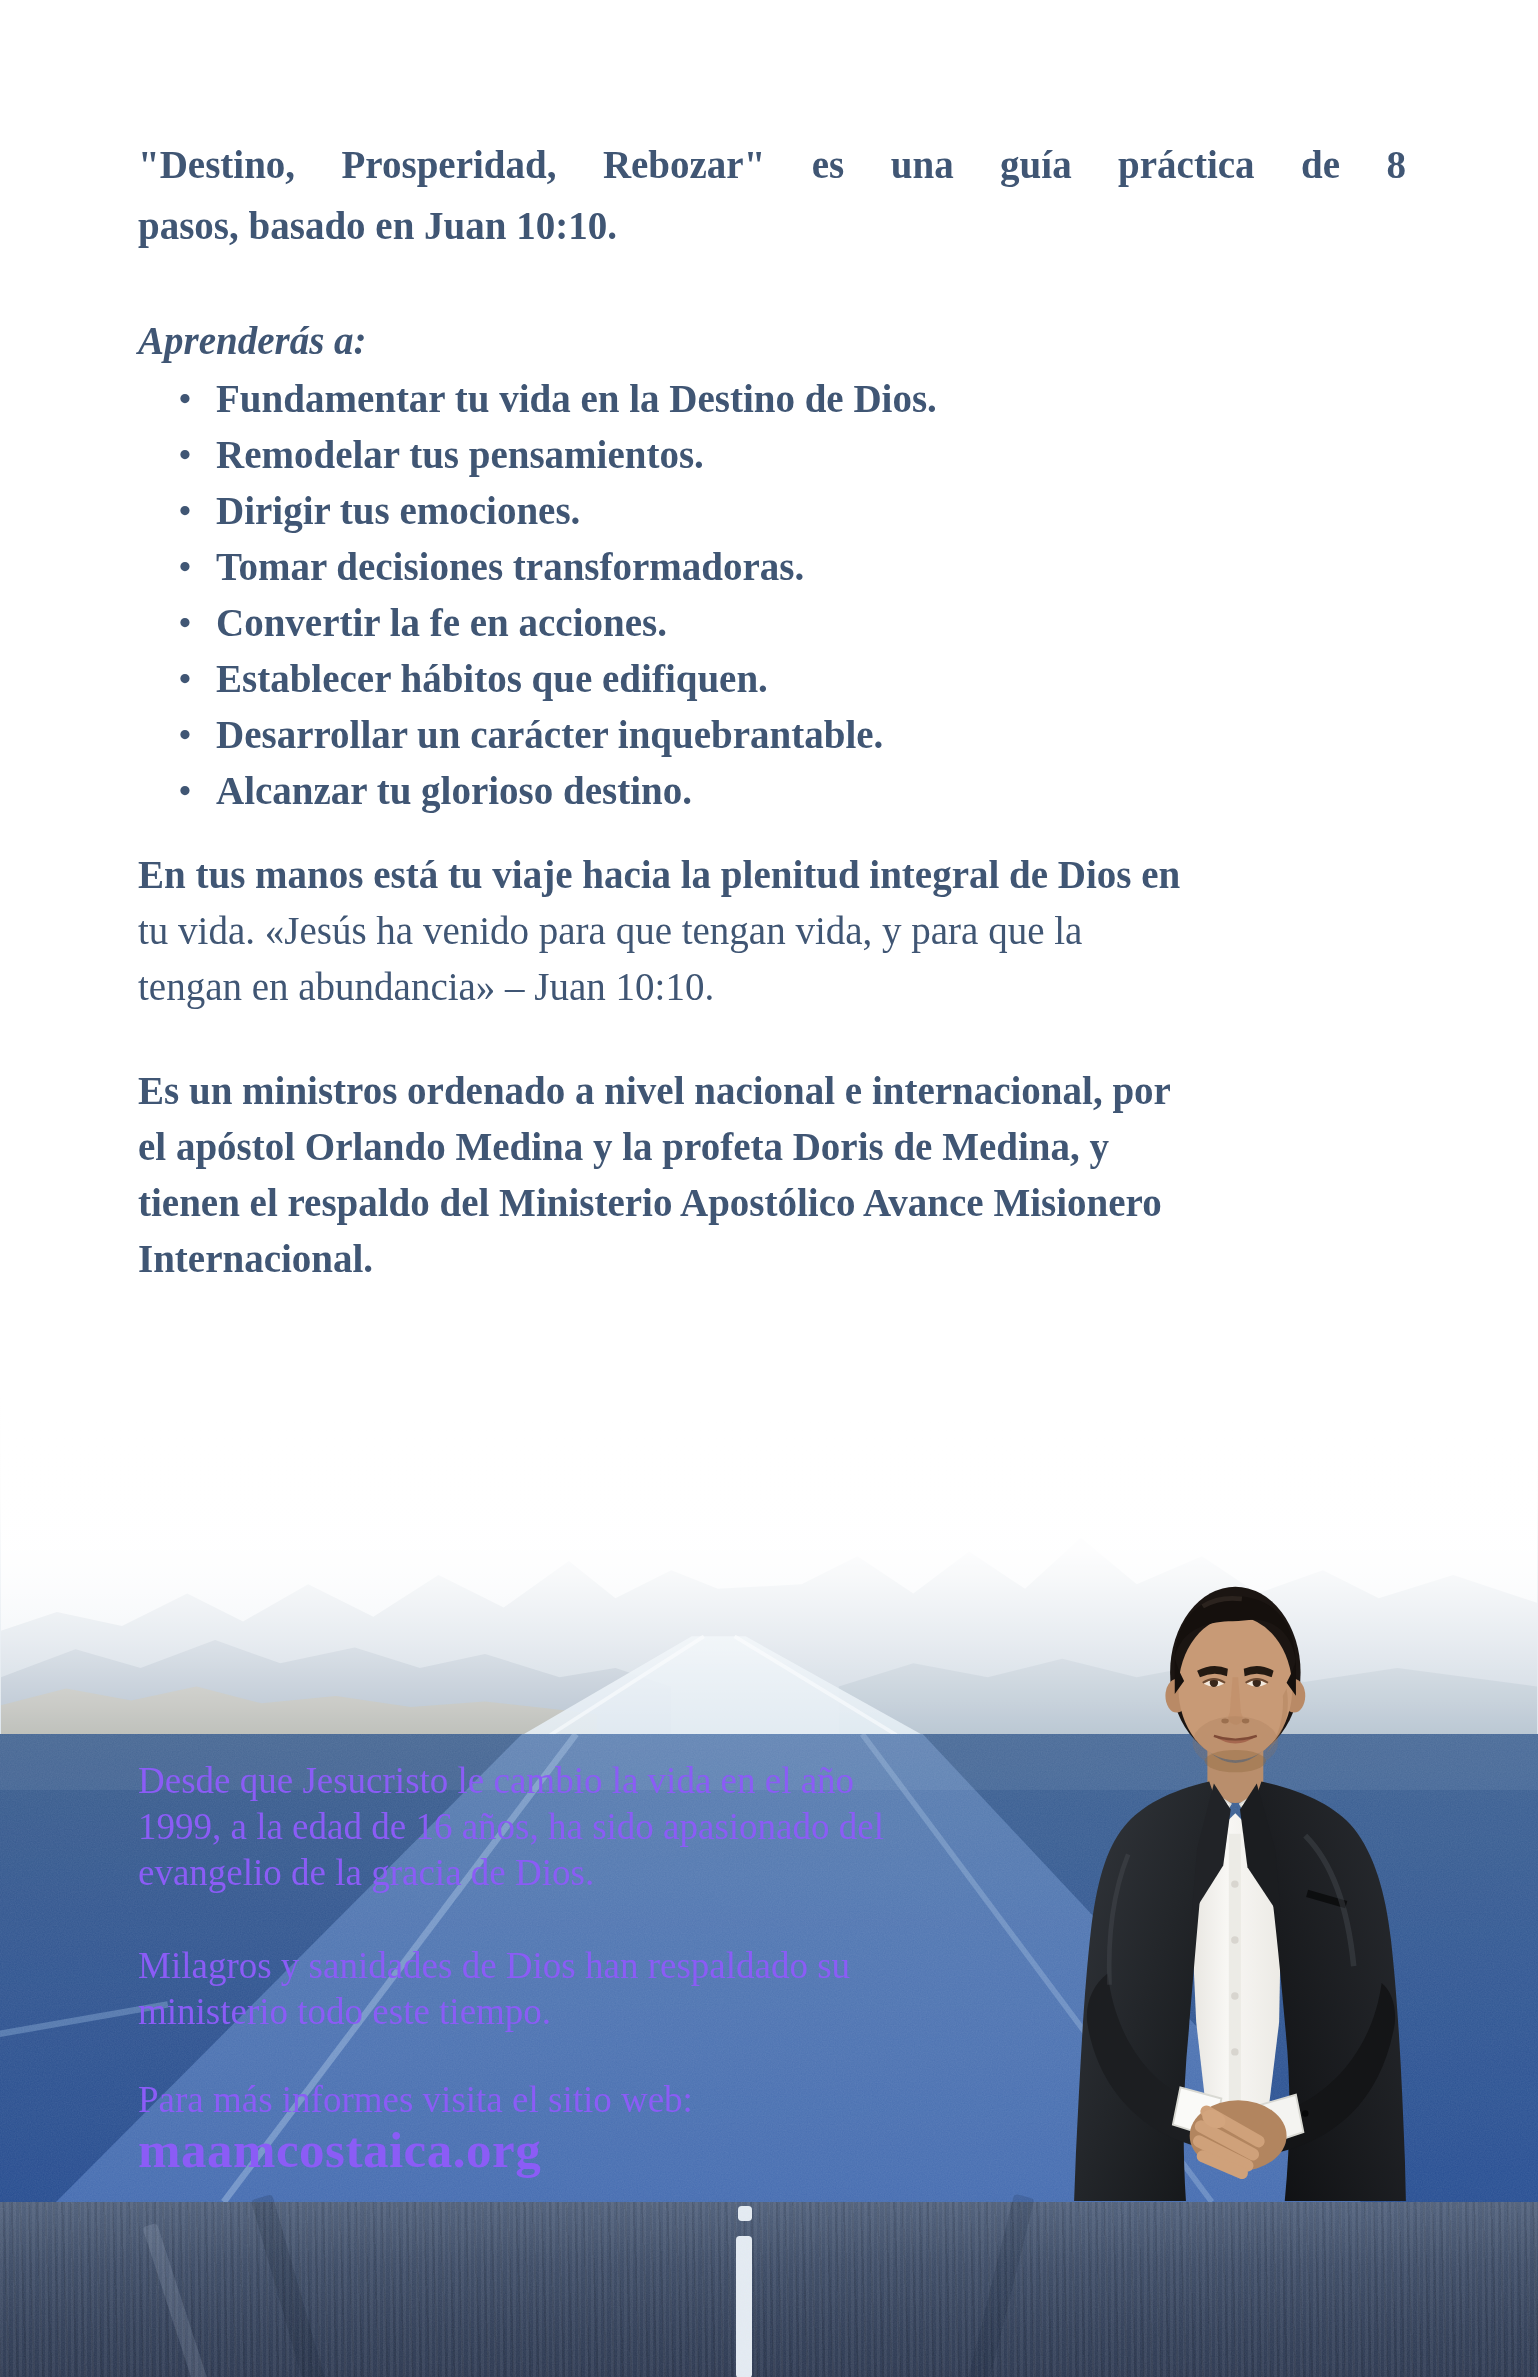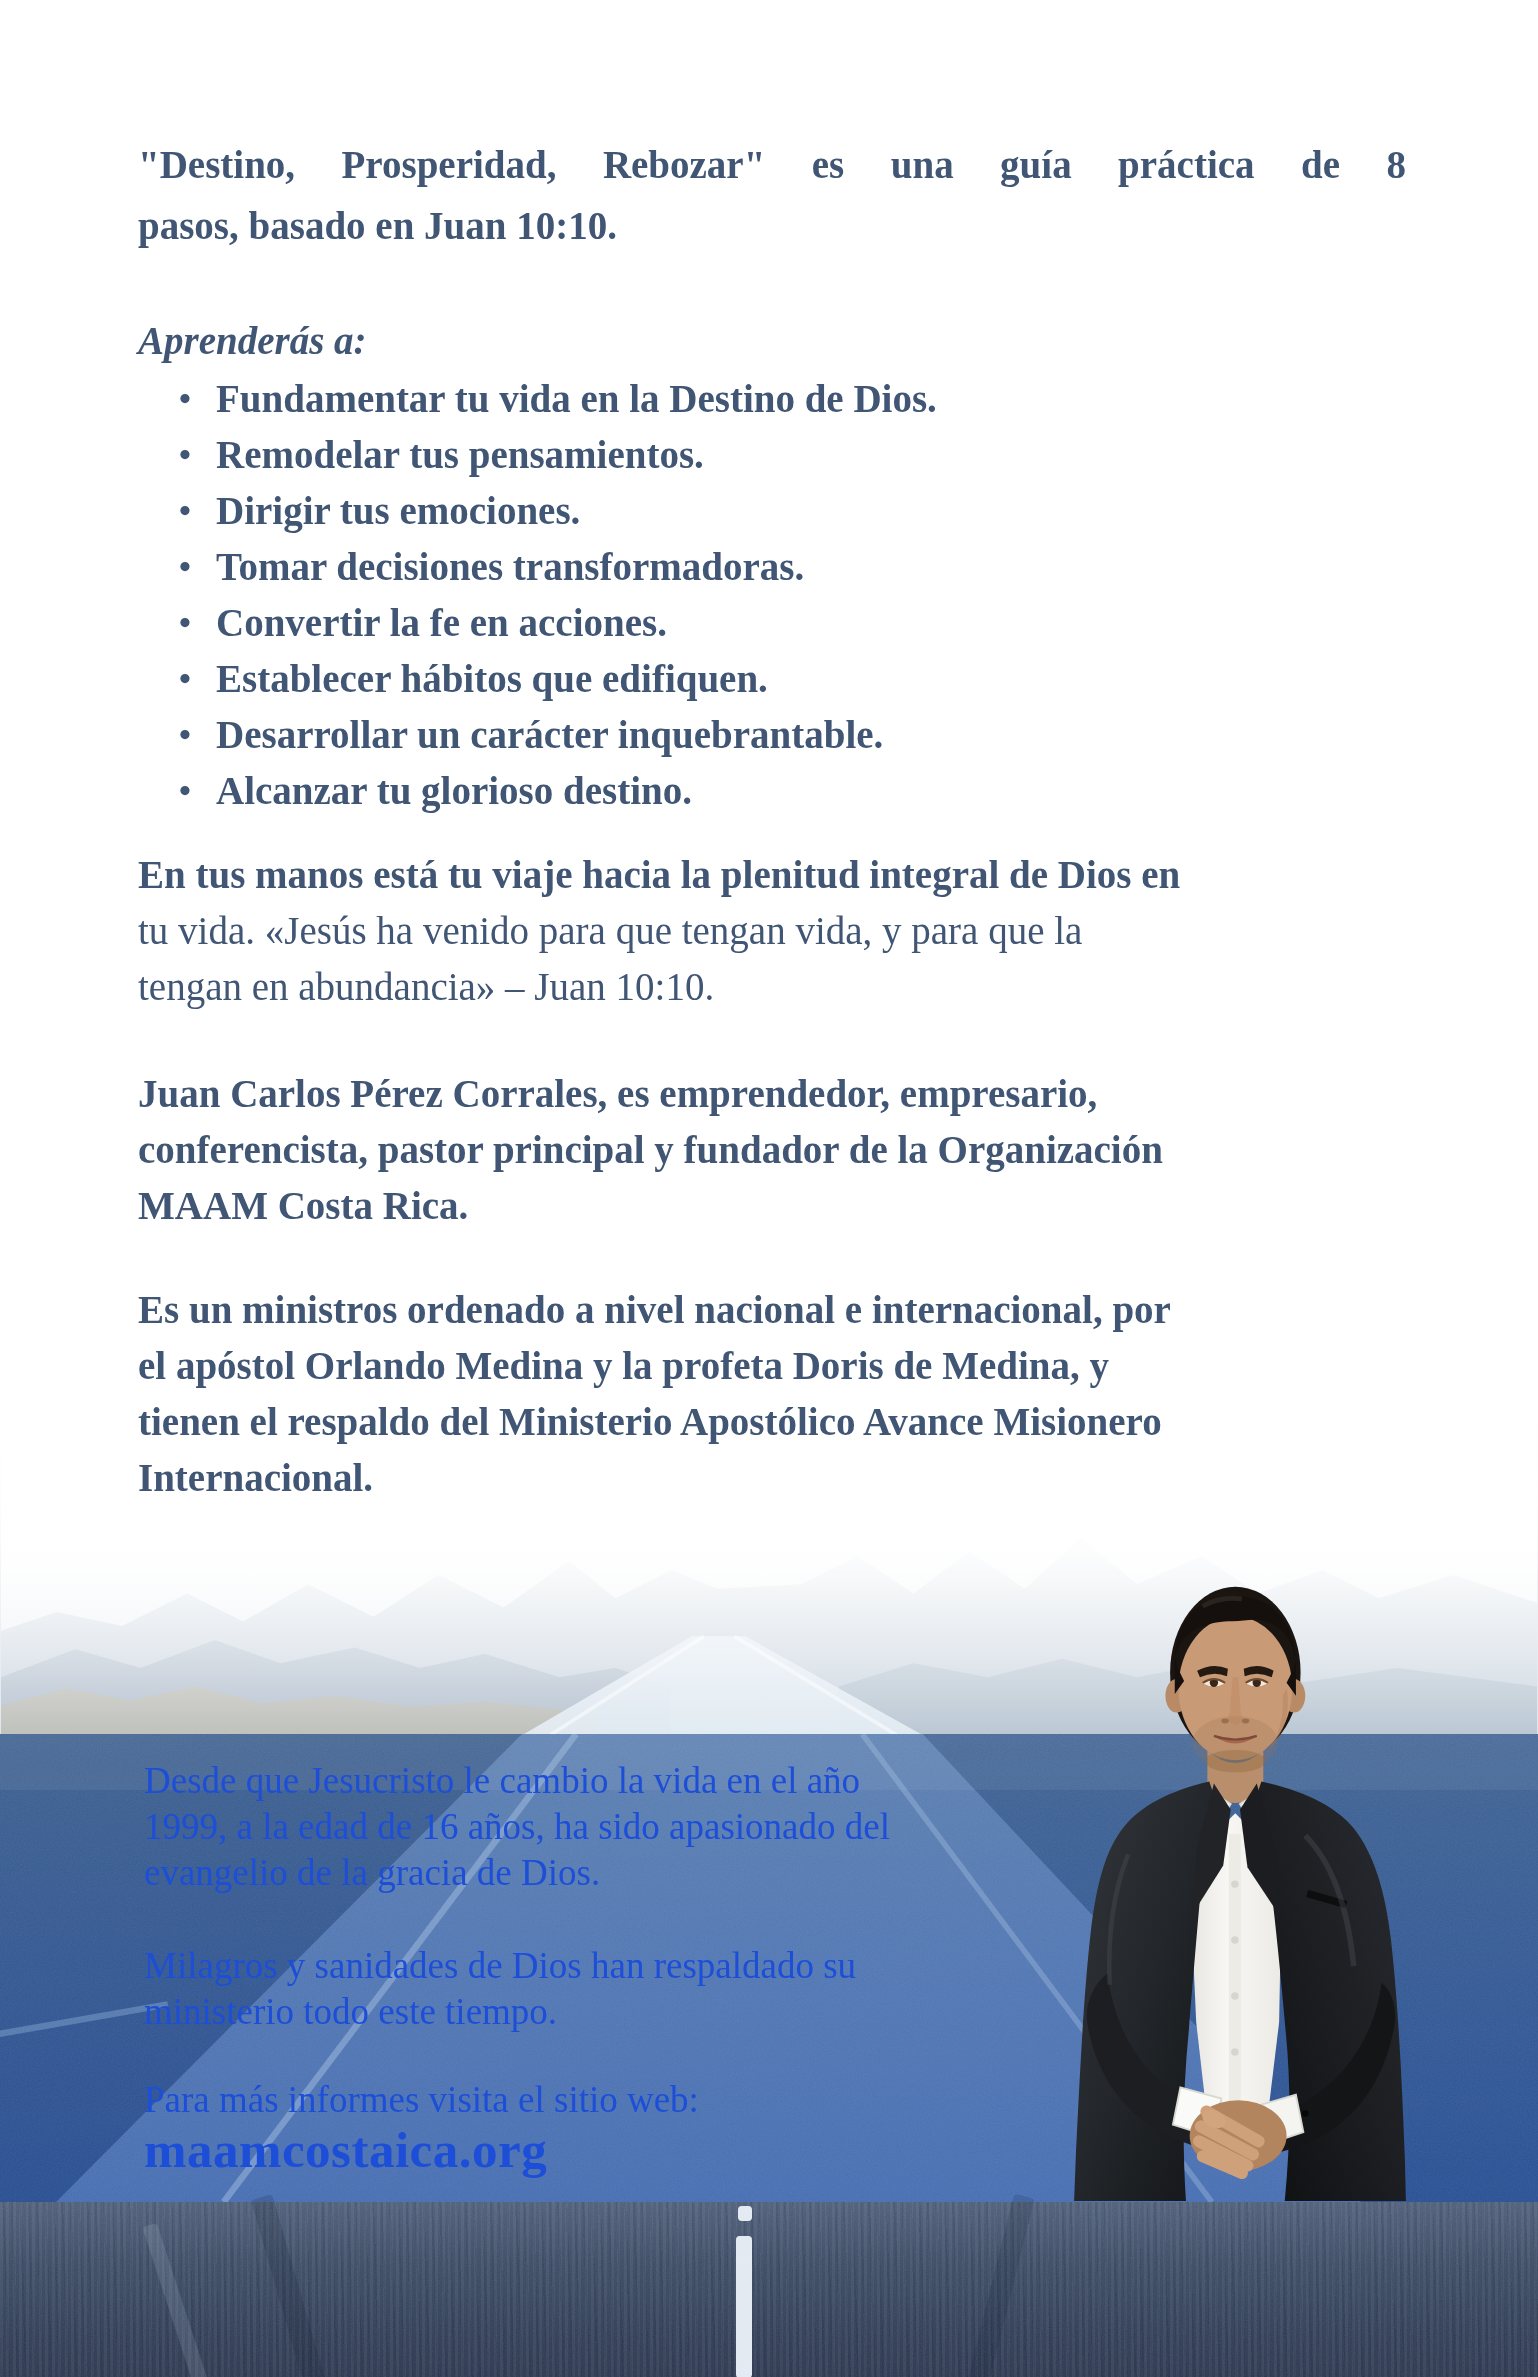--- a/index.html
+++ b/index.html
@@ -52,22 +52,22 @@
   .lane.dark2{left:988px;top:-9.3px;width:20.5px;height:214px;background:rgba(10,20,40,.15);transform:rotate(14deg);}
   .lane.lite1{left:168px;top:18.6px;width:15px;height:168px;background:rgba(205,220,240,.14);transform:rotate(-18deg);}
   .dash{position:absolute;background:#e3eaf1;border-radius:3.7px;}
   .dash.d1{left:738px;top:3.7px;width:14px;height:15px;}
   .dash.d2{left:736px;top:34px;width:16px;height:142px;}
   .grain{position:absolute;left:0;top:336px;pointer-events:none;opacity:.55;}
   .man{position:absolute;left:1072px;top:186px;}
 
   
   .band-copy{
-    position:absolute;left:144px;top:360px;width:932px;z-index:6;
-    color:#1d4ed8;font-size:37px;font-weight:normal;
+    position:absolute;left:138px;top:360px;width:932px;z-index:6;
+    color:#8b5cf6;font-size:37px;font-weight:normal;
   }
   .band-copy .line{display:block;line-height:46px;}
   .bp1{margin:0 0 47px 0;}
   .bp2{margin:0 0 42px 0;}
   .bp3{margin:0;}
   .site{display:block;font-size:51px;line-height:54px;font-weight:bold;letter-spacing:0.5px;}
 </style>
 </head>
 <body>
 
@@ -116,25 +116,20 @@
         <span>Alcanzar tu glorioso destino.</span>
         </li>
     </ul>
 
     <p class="para lh60 p-promise">
       <span class="line">En tus manos está tu viaje hacia la plenitud integral de Dios en</span>
       <span class="line reg">tu vida. «Jesús ha venido para que tengan vida, y para que la</span>
       <span class="line reg">tengan en abundancia» – Juan 10:10.</span>
     </p>
 
-    <p class="para lh60 p-bio1">
-      <span class="line">Juan Carlos Pérez Corrales, es emprendedor, empresario,</span>
-      <span class="line">conferencista, pastor principal y fundador de la Organización</span>
-      <span class="line">MAAM Costa Rica.</span>
-    </p>
 
     <p class="para lh60 p-bio2">
       <span class="line">Es un ministros ordenado a nivel nacional e internacional, por</span>
       <span class="line">el apóstol Orlando Medina y la profeta Doris de Medina, y</span>
       <span class="line">tienen el respaldo del Ministerio Apostólico Avance Misionero</span>
       <span class="line">Internacional.</span>
     </p>
   </section>
 
   <section class="hero">

